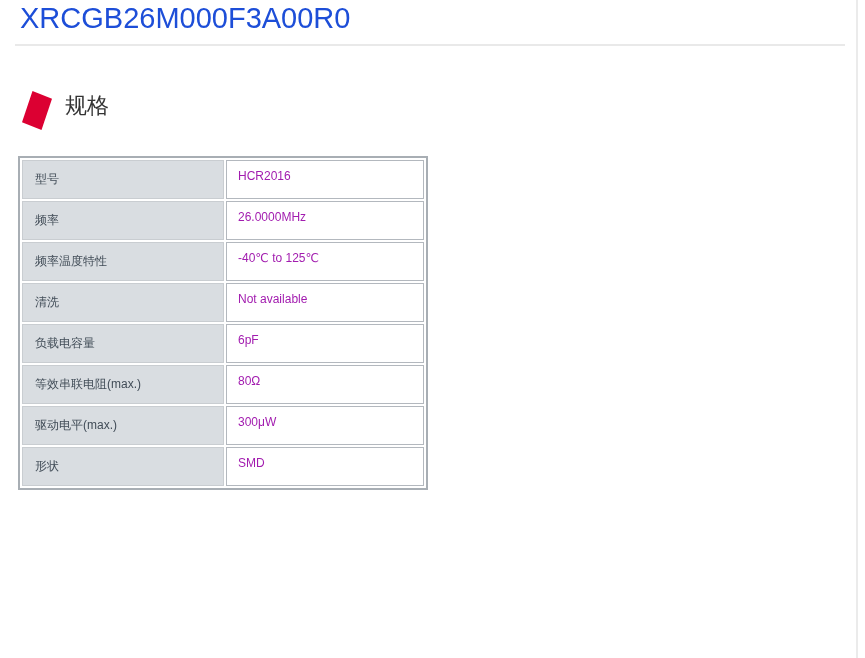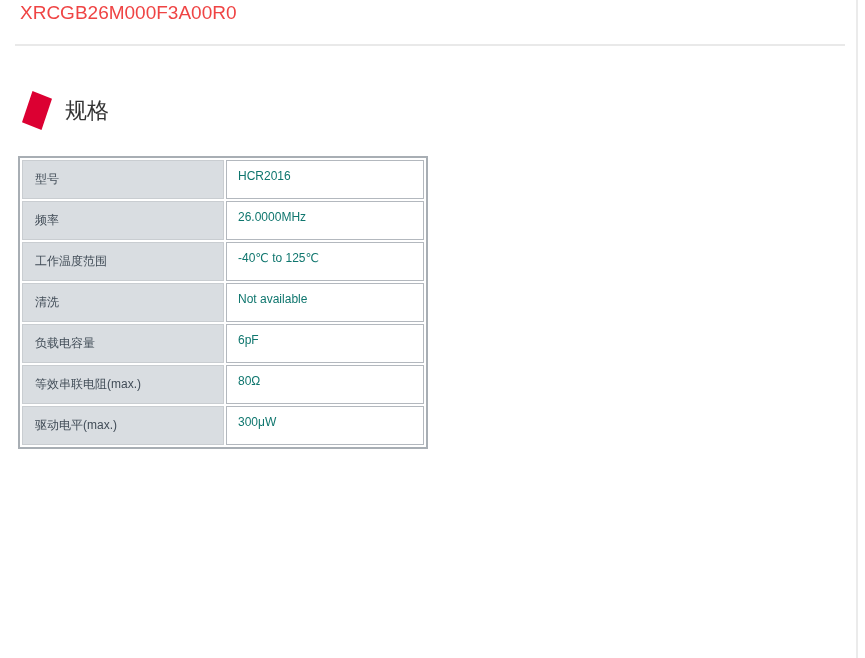--- a/index.html
+++ b/index.html
@@ -6,43 +6,42 @@
   html, body {
     width: 865px; height: 658px;
     background: #ffffff;
     font-family: "Liberation Sans", "DejaVu Sans", sans-serif;
     overflow: hidden;
     position: relative;
   }
   .page-title {
     position: absolute;
     left: 20px; top: 2px;
-    font-size: 19px;
+    font-size: 29px;
     font-weight: 500;
-    color: #ef4444;
+    color: #1d4ed8;
     letter-spacing: 0px;
     white-space: nowrap;
   }
   .title-divider {
     position: absolute;
     left: 15px; top: 44px;
     width: 830px; height: 2px;
     background: #e9e9e9;
   }
   .right-edge-line {
     position: absolute;
     left: 856px; top: 0;
     width: 2px; height: 658px;
     background: #ebebeb;
   }
   .section-heading {
     position: absolute;
     left: 22px; top: 91px;
     display: flex;
-    align-items: center;
     gap: 13px;
   }
   .petal-icon { display: block; width: 30px; height: 39px; }
   .section-heading-text {
     font-size: 22px;
     font-weight: 400;
     color: #333333;
   }
   table.spec-table {
     position: absolute;
@@ -64,21 +63,21 @@
     color: #414c57;
     padding: 0 0 0 12px;
     vertical-align: middle;
   }
   table.spec-table td {
     width: 196px;
     height: 39px;
     background: #ffffff;
     border: 1px solid #b3b8be;
     font-size: 12px;
-    color: #0f766e;
+    color: #a21caf;
     padding: 0 10px 8px 11px;
     vertical-align: middle;
   }
 </style>
 </head>
 <body>
 
 <h1 class="page-title">XRCGB26M000F3A00R0</h1>
 <div class="title-divider"></div>
 <div class="right-edge-line"></div>
@@ -98,21 +97,21 @@
         <td>HCR2016</td>
       </tr>
 
       <tr>
         <th>频率</th>
         <td>26.0000MHz</td>
       </tr>
 
 
       <tr>
-        <th>工作温度范围</th>
+        <th>频率温度特性</th>
         <td>-40℃ to 125℃</td>
       </tr>
 
 
 
       <tr>
         <th>清洗</th>
         <td>Not available</td>
       </tr>
 
@@ -124,14 +123,18 @@
       <tr>
         <th>等效串联电阻(max.)</th>
         <td>80Ω</td>
       </tr>
 
       <tr>
         <th>驱动电平(max.)</th>
         <td>300μW</td>
       </tr>
 
+      <tr>
+        <th>形状</th>
+        <td>SMD</td>
+      </tr>
     </tbody>
 </table>
 
 </body></html>

